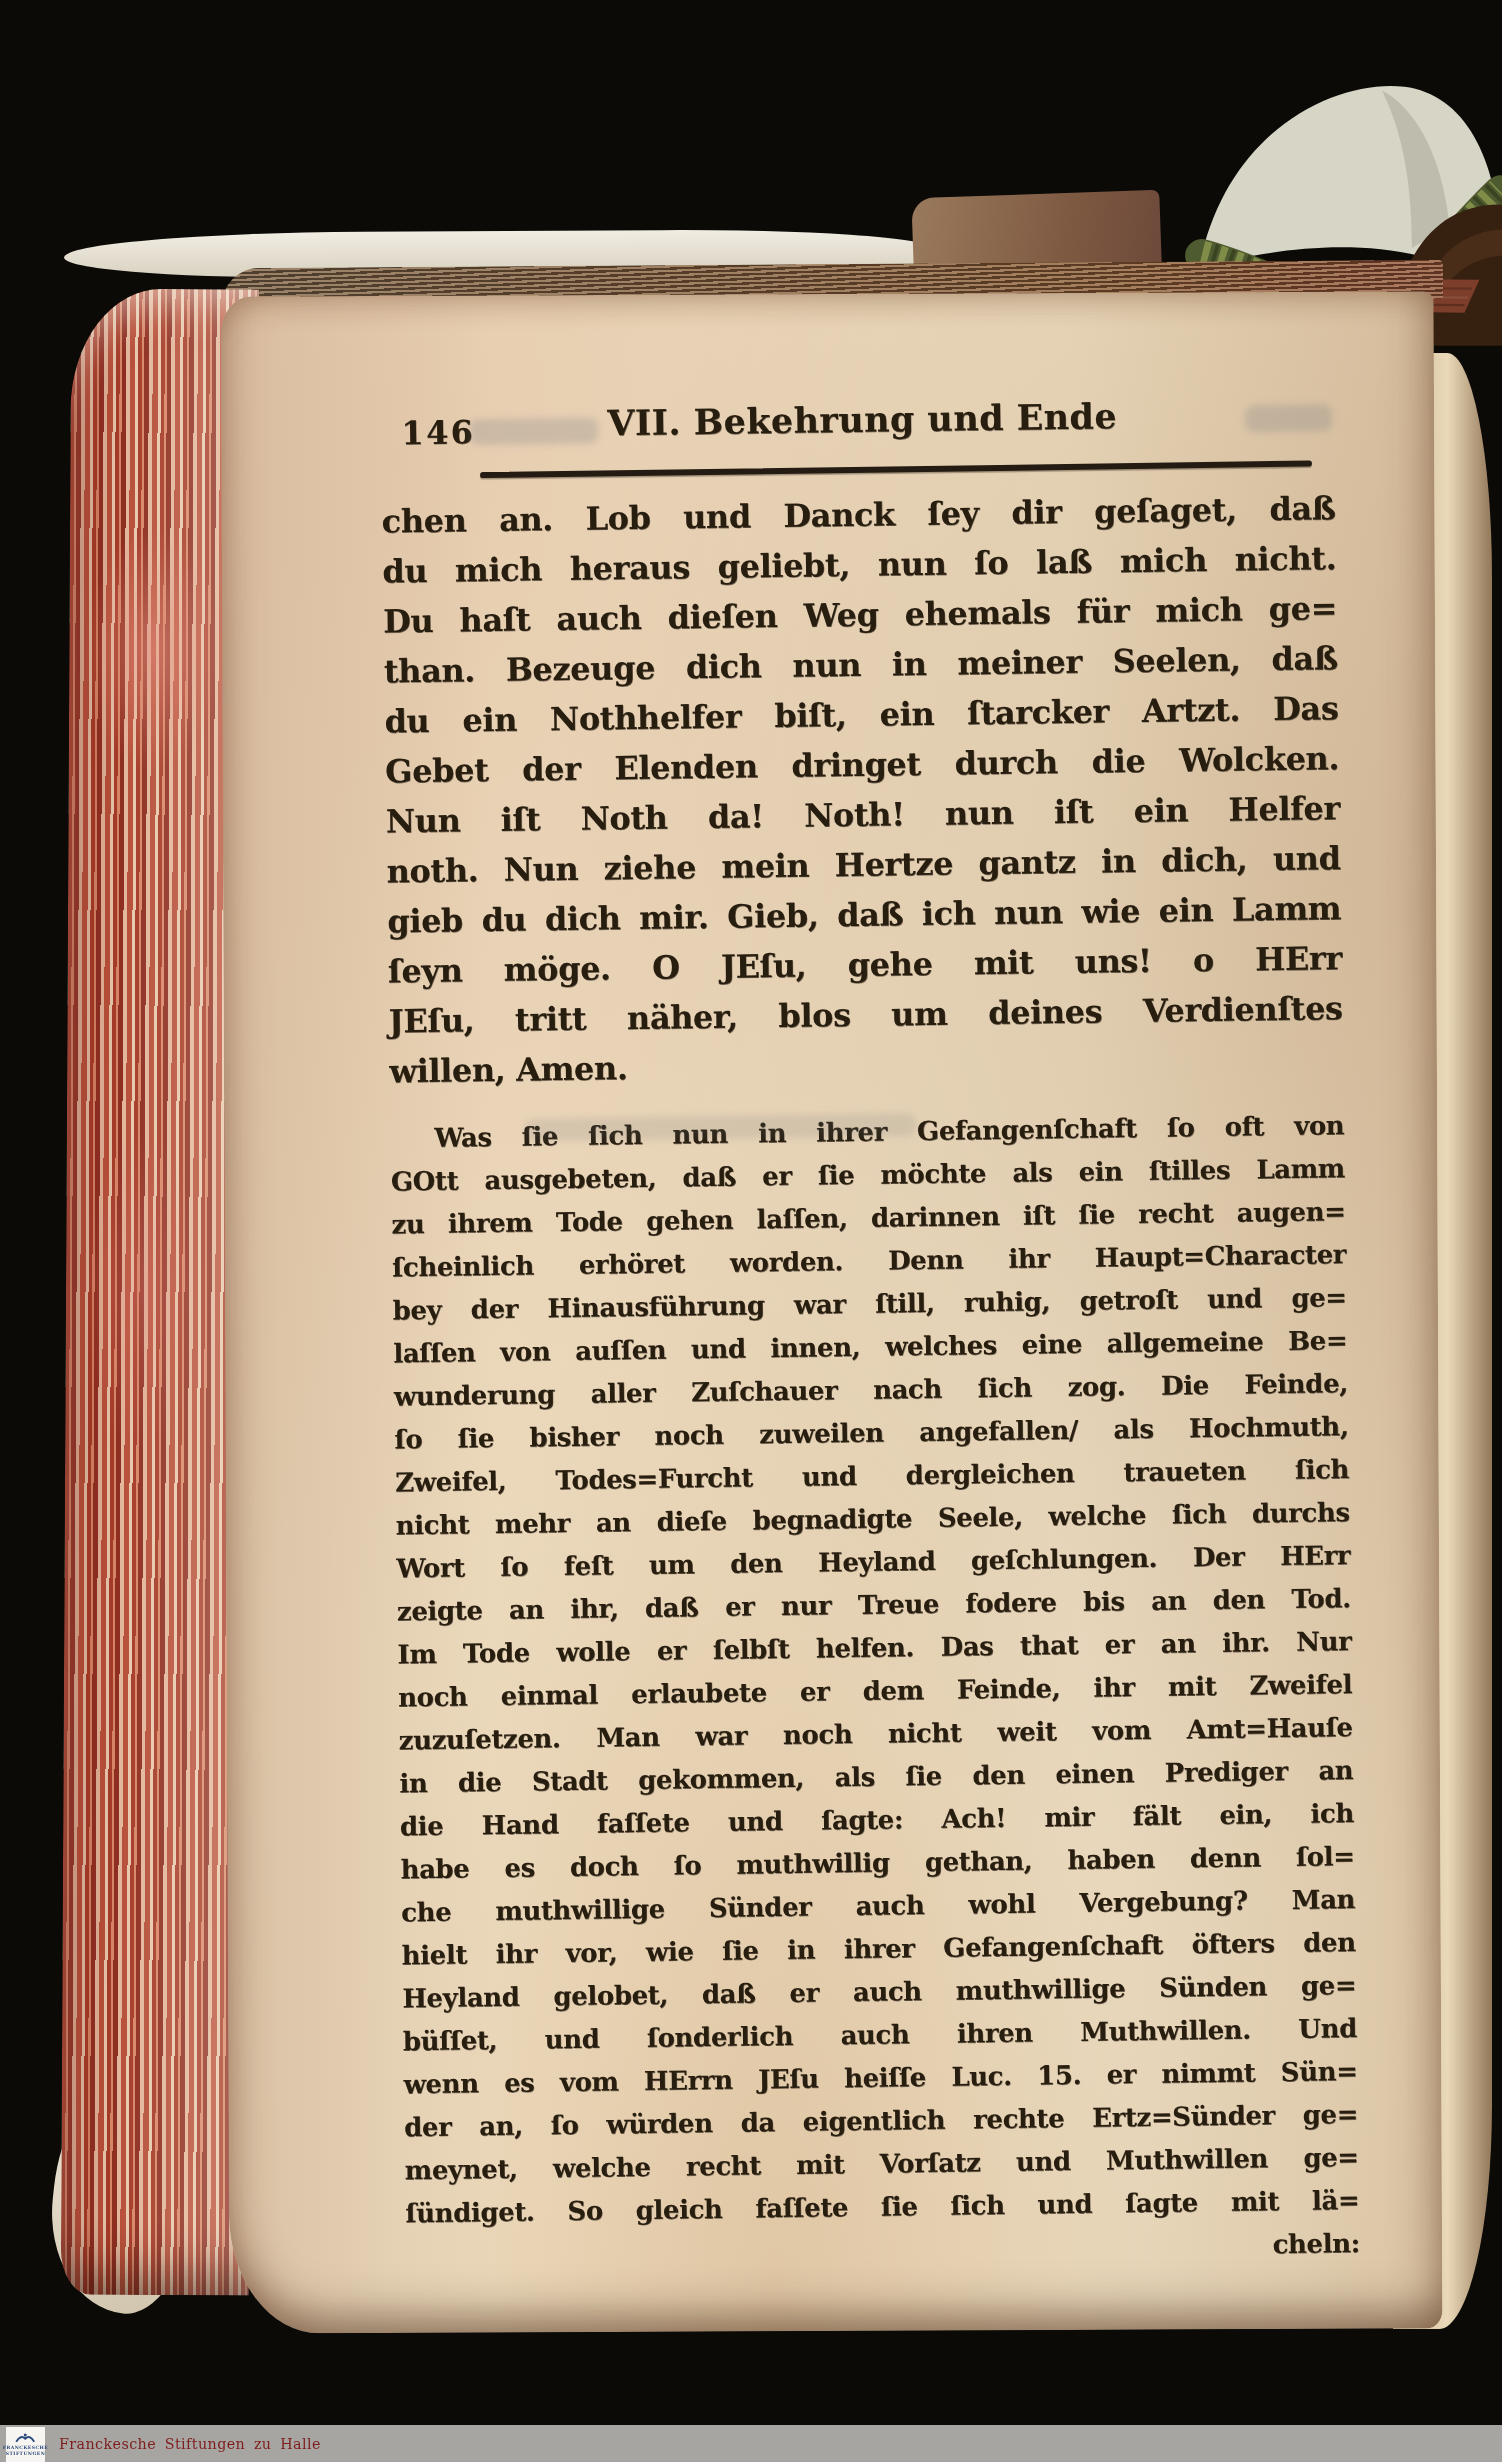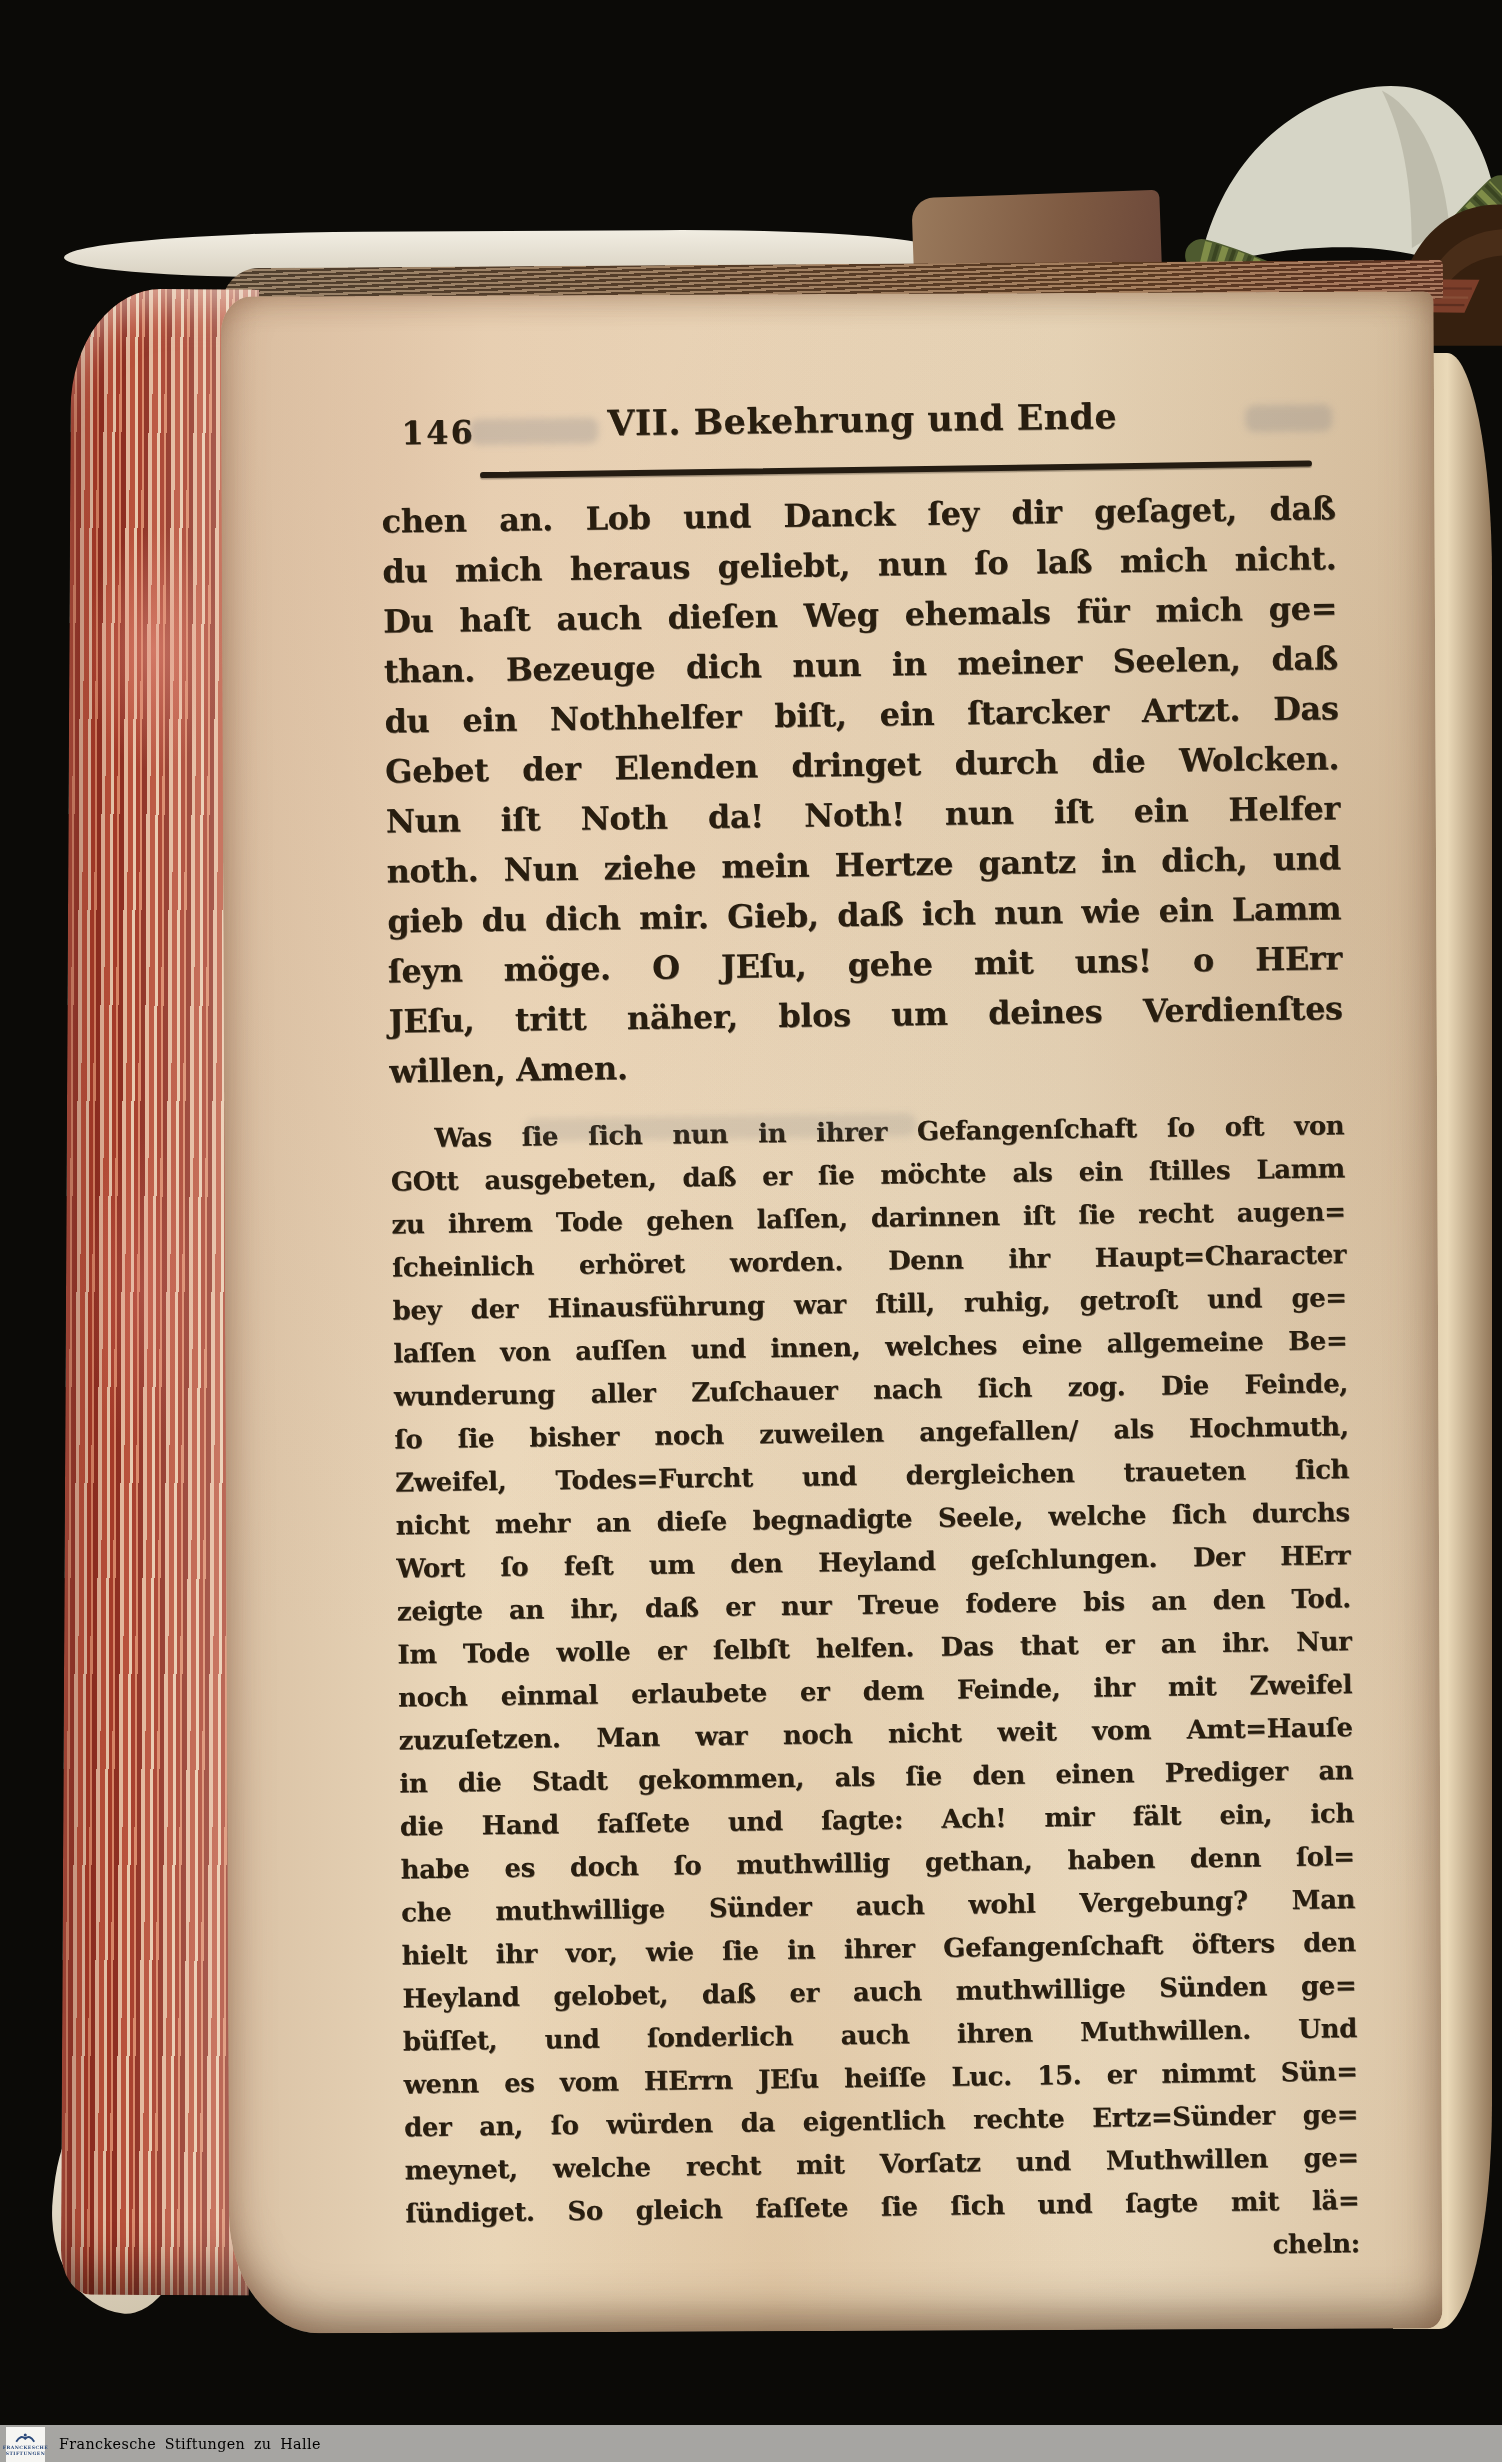--- a/index.html
+++ b/index.html
@@ -77,21 +77,21 @@
   .g1{left:89px;top:15px;width:129px;height:25.5px;}
   .g2{left:865px;top:12px;width:87px;height:27px;}
   .g3{left:135px;top:715px;width:391px;height:22.5px;background:rgba(100,105,115,0.15);}
 
   
   .footer-bar{position:absolute;left:0;top:2425px;width:1502px;height:38px;background:#a6a5a2;
     z-index:10;display:flex;align-items:center;}
   .logo-box{position:absolute;left:6px;top:1.5px;width:39px;height:36px;background:#f6f5f2;
     display:flex;flex-direction:column;align-items:center;justify-content:center;gap:0.8px;}
   .logo-t1,.logo-t2{font-size:4.5px;line-height:5.3px;color:#2c4a7c;letter-spacing:0.5px;font-weight:700;}
-  .footer-label{margin-left:59px;font-size:14.3px;color:#000000;letter-spacing:0.4px;word-spacing:3.8px;}
+  .footer-label{margin-left:59px;font-size:14.3px;color:#7f1d1d;letter-spacing:0.4px;word-spacing:3.8px;}
 </style>
 </head>
 <body>
 
 <div class="scene">
 
   <div class="cloth-top"></div>
   <div class="tan-wedge"></div>
 
   <svg class="headband-svg" width="413" height="346" viewBox="0 0 550 460">

